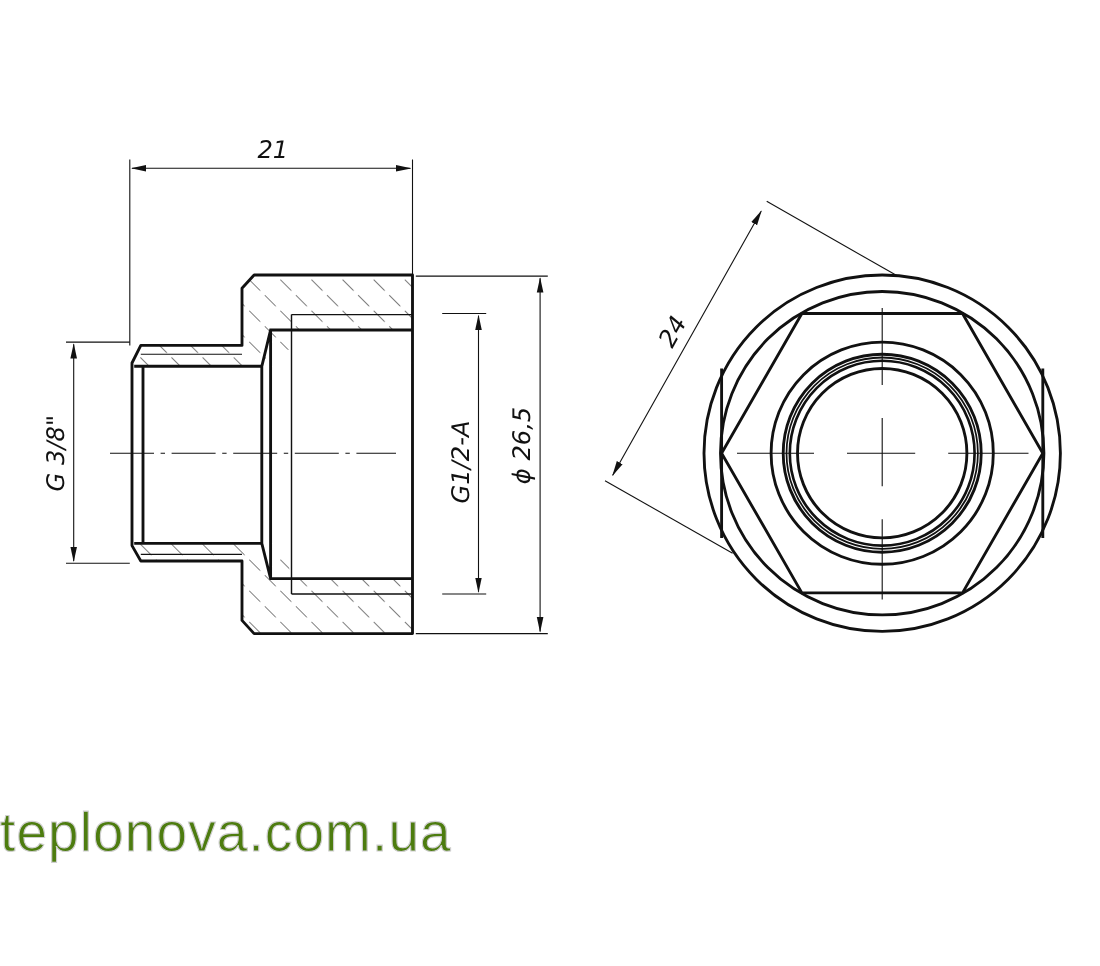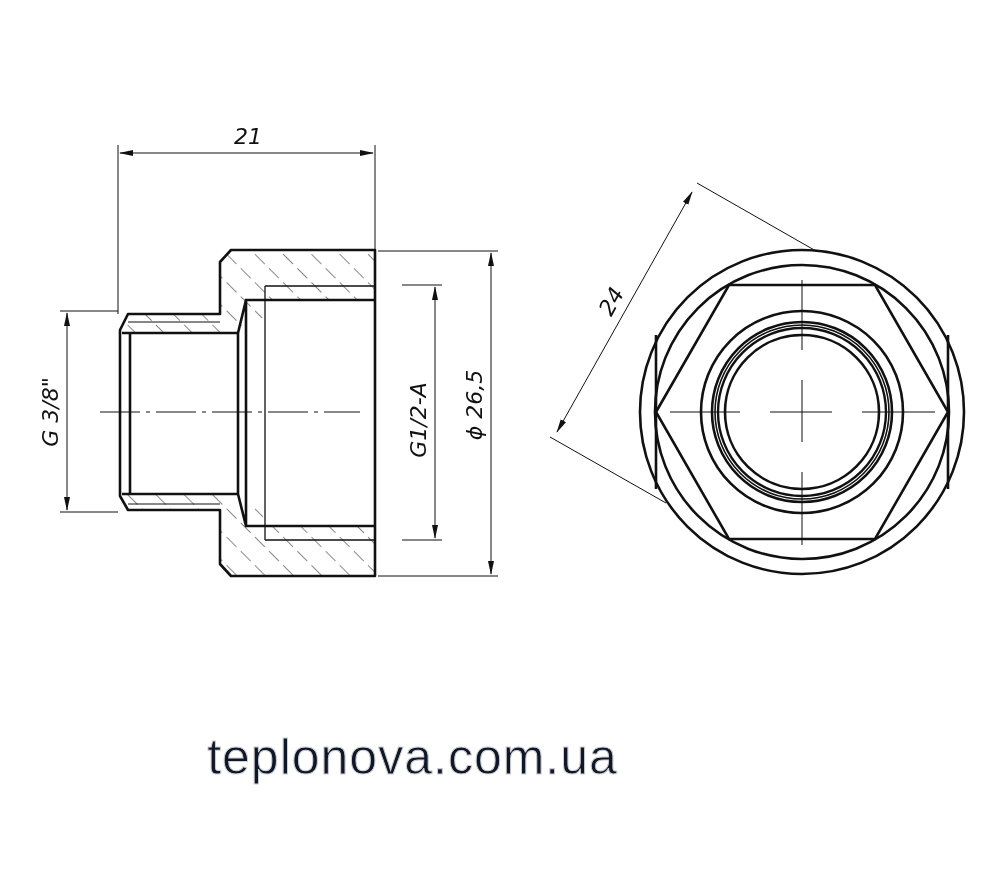--- a/index.html
+++ b/index.html
@@ -1,22 +1,22 @@
 <!DOCTYPE html>
 <html><head>
 <meta charset="utf-8">
 <style>
   html, body { margin: 0; padding: 0; background: #ffffff; }
   body { width: 1000px; height: 878px; position: relative; overflow: hidden; font-family: "DejaVu Sans", sans-serif; }
   #drawing { position: absolute; left: 0; top: 0; }
   .dim-text { font-family: "DejaVu Sans", sans-serif; font-size: 22px; fill: #111; font-style: italic; font-weight: 300; }
   .watermark {
-    position: absolute; left: 0; width: 825px; top: 728px; text-align: center;
+    position: absolute; left: 0; width: 825px; top: 728px; text-align: left;
     font-family: "Liberation Sans", sans-serif; font-size: 50px; letter-spacing: 1px;
-    color: #0f172a; -webkit-text-stroke: 1px #cfcfcf;
+    color: #4d7c0f; -webkit-text-stroke: 1px #cfcfcf;
   }
 </style>
 </head>
 <body>
 
 <svg id="drawing" width="1000" height="878" viewBox="0 0 1000 878" xmlns="http://www.w3.org/2000/svg">
   <defs>
     <pattern id="hatch" patternUnits="userSpaceOnUse" width="20" height="20" patternTransform="rotate(-45)">
       <line x1="0" y1="0" x2="0" y2="20" stroke="#111" stroke-width="1" stroke-dasharray="14 6"></line>
     </pattern>

